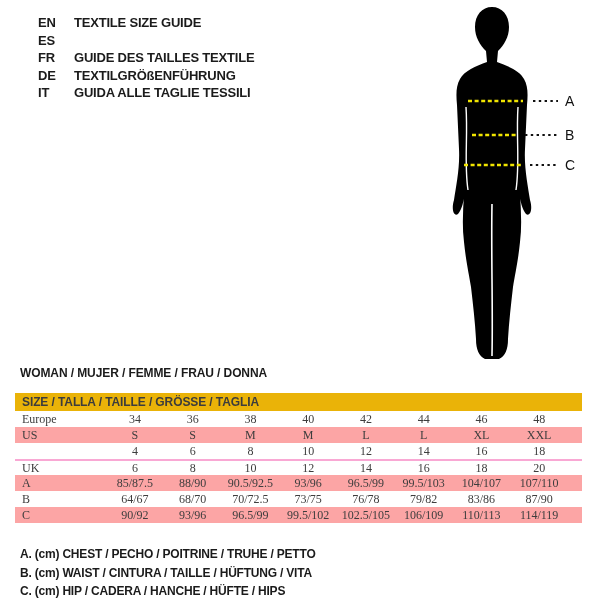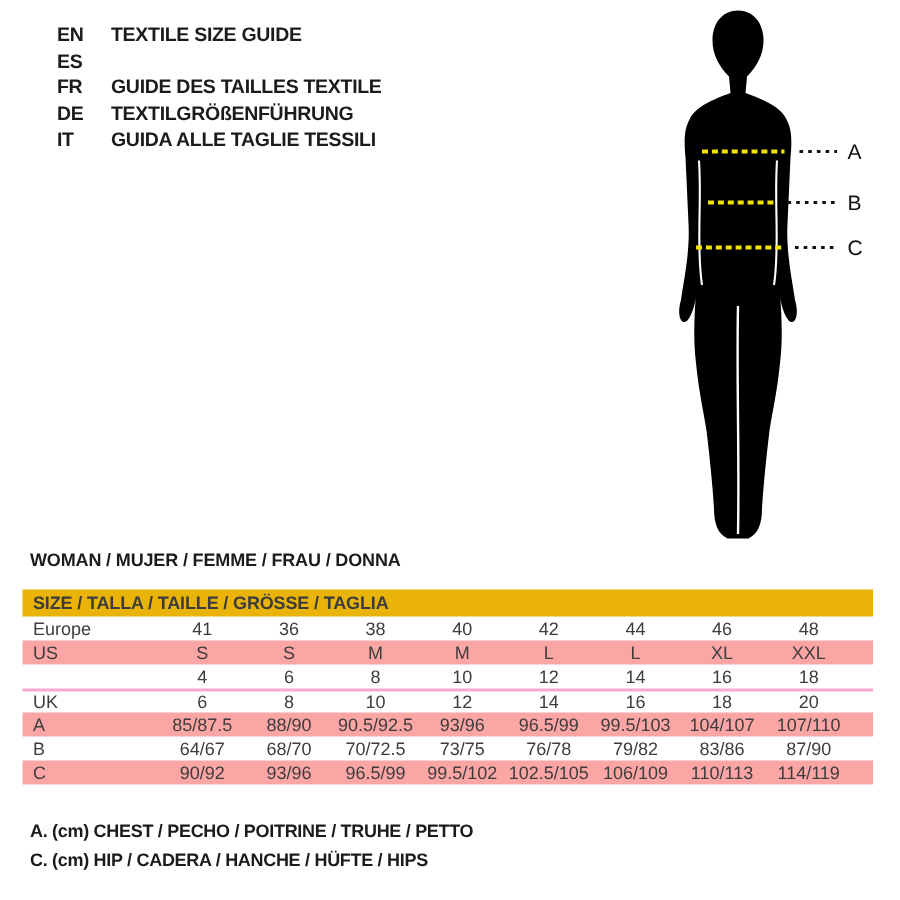--- a/index.html
+++ b/index.html
@@ -13,21 +13,21 @@
   .lang-row{display:flex;line-height:17.5px;}
   .lang-code{width:36px;font-size:13px;font-weight:bold;color:#1b1b1b;letter-spacing:-0.2px;}
   .lang-text{font-size:13px;font-weight:bold;color:#1b1b1b;letter-spacing:-0.2px;white-space:nowrap;}
   
   .figure-wrap{position:absolute;left:430px;top:4px;width:170px;height:362px;}
   
   .section-title{position:absolute;left:20px;top:366px;font-size:12px;font-weight:bold;color:#1b1b1b;letter-spacing:-0.1px;}
   
   .size-table{position:absolute;left:15px;top:393px;width:567px;font-size:12px;color:#3d3d3d;}
   .thead{height:18px;line-height:18px;background:#eab308;color:#3c3c3c;font-weight:bold;padding-left:7px;letter-spacing:-0.1px;}
-  .trow{display:flex;height:16px;line-height:16px;padding-right:14px;}
+  .trow{display:flex;height:16px;line-height:16px;padding-right:14px;font-family:Liberation Serif, serif;}
   .trow.shaded{background:#fca5a5;}
   .trow.rule-above{border-top:2px solid #f9a8d4;height:14px;line-height:14px;}
   .tlabel{width:84px;padding-left:7px;flex:none;text-align:left;}
   .tcell{flex:1;text-align:center;white-space:nowrap;}
   
   .legend{position:absolute;left:20px;top:545px;}
   .legend-line{font-size:12px;font-weight:bold;color:#1b1b1b;line-height:18.5px;letter-spacing:-0.2px;white-space:nowrap;}
 </style>
 </head>
 <body>
@@ -105,21 +105,21 @@
   </svg>
 </div>
 
 <div class="section-title">WOMAN / MUJER / FEMME / FRAU / DONNA</div>
 
 <div class="size-table">
   <div class="thead">SIZE / TALLA / TAILLE / GRÖSSE / TAGLIA</div>
   <div>
       <div class="trow">
         <div class="tlabel">Europe</div>
-        <div class="tcell">41</div>
+        <div class="tcell">34</div>
         <div class="tcell">36</div>
         <div class="tcell">38</div>
         <div class="tcell">40</div>
         <div class="tcell">42</div>
         <div class="tcell">44</div>
         <div class="tcell">46</div>
         <div class="tcell">48</div>
       </div>
       <div class="trow shaded">
         <div class="tlabel">US</div>
@@ -185,14 +185,15 @@
         <div class="tcell">102.5/105</div>
         <div class="tcell">106/109</div>
         <div class="tcell">110/113</div>
         <div class="tcell">114/119</div>
       </div>
     </div>
 </div>
 
 <div class="legend">
     <div class="legend-line">A. (cm) CHEST / PECHO / POITRINE / TRUHE / PETTO</div>
+    <div class="legend-line">B. (cm) WAIST / CINTURA / TAILLE / HÜFTUNG / VITA</div>
     <div class="legend-line">C. (cm) HIP / CADERA / HANCHE / HÜFTE / HIPS</div>
   </div>
 
 </body></html>

